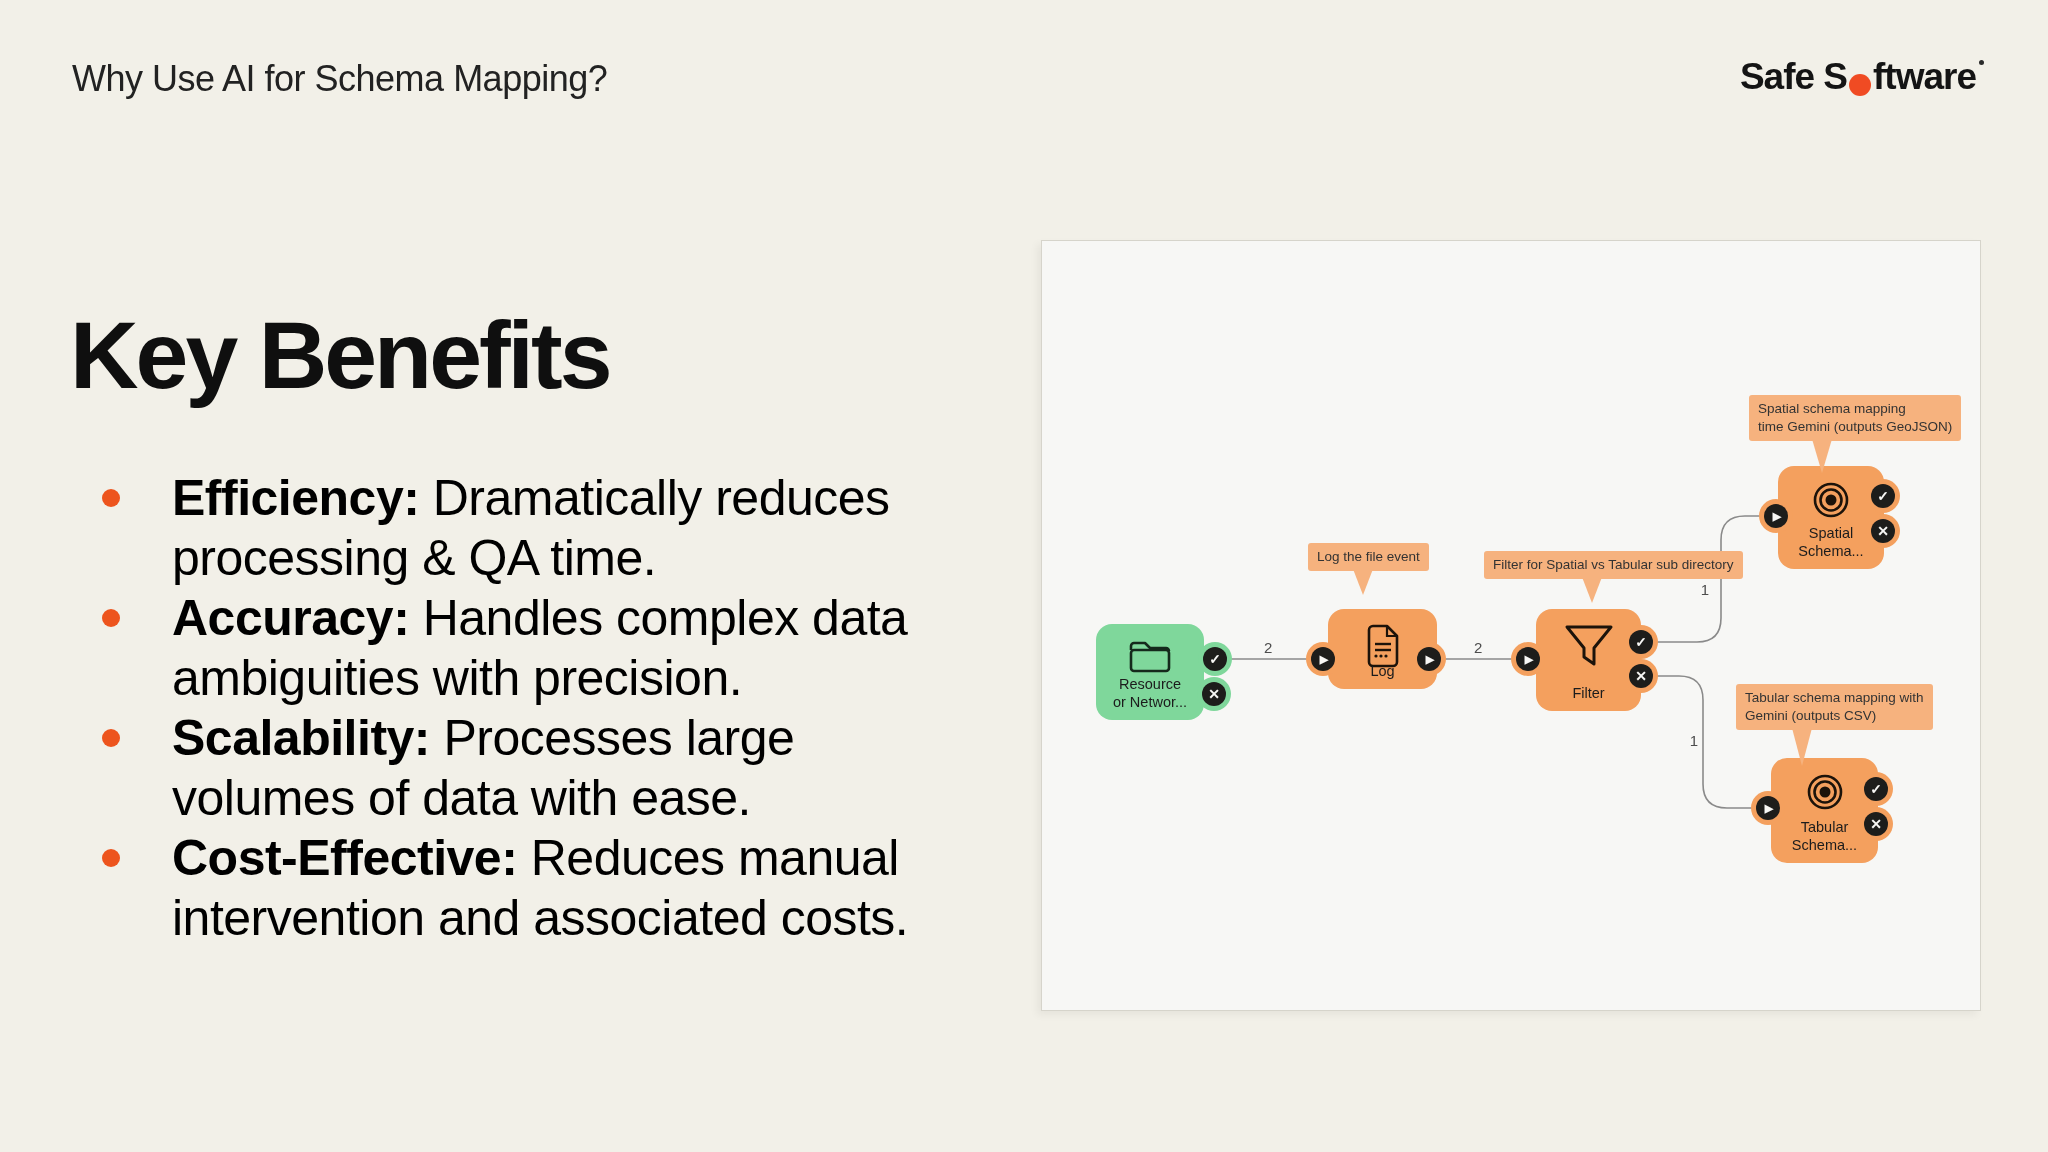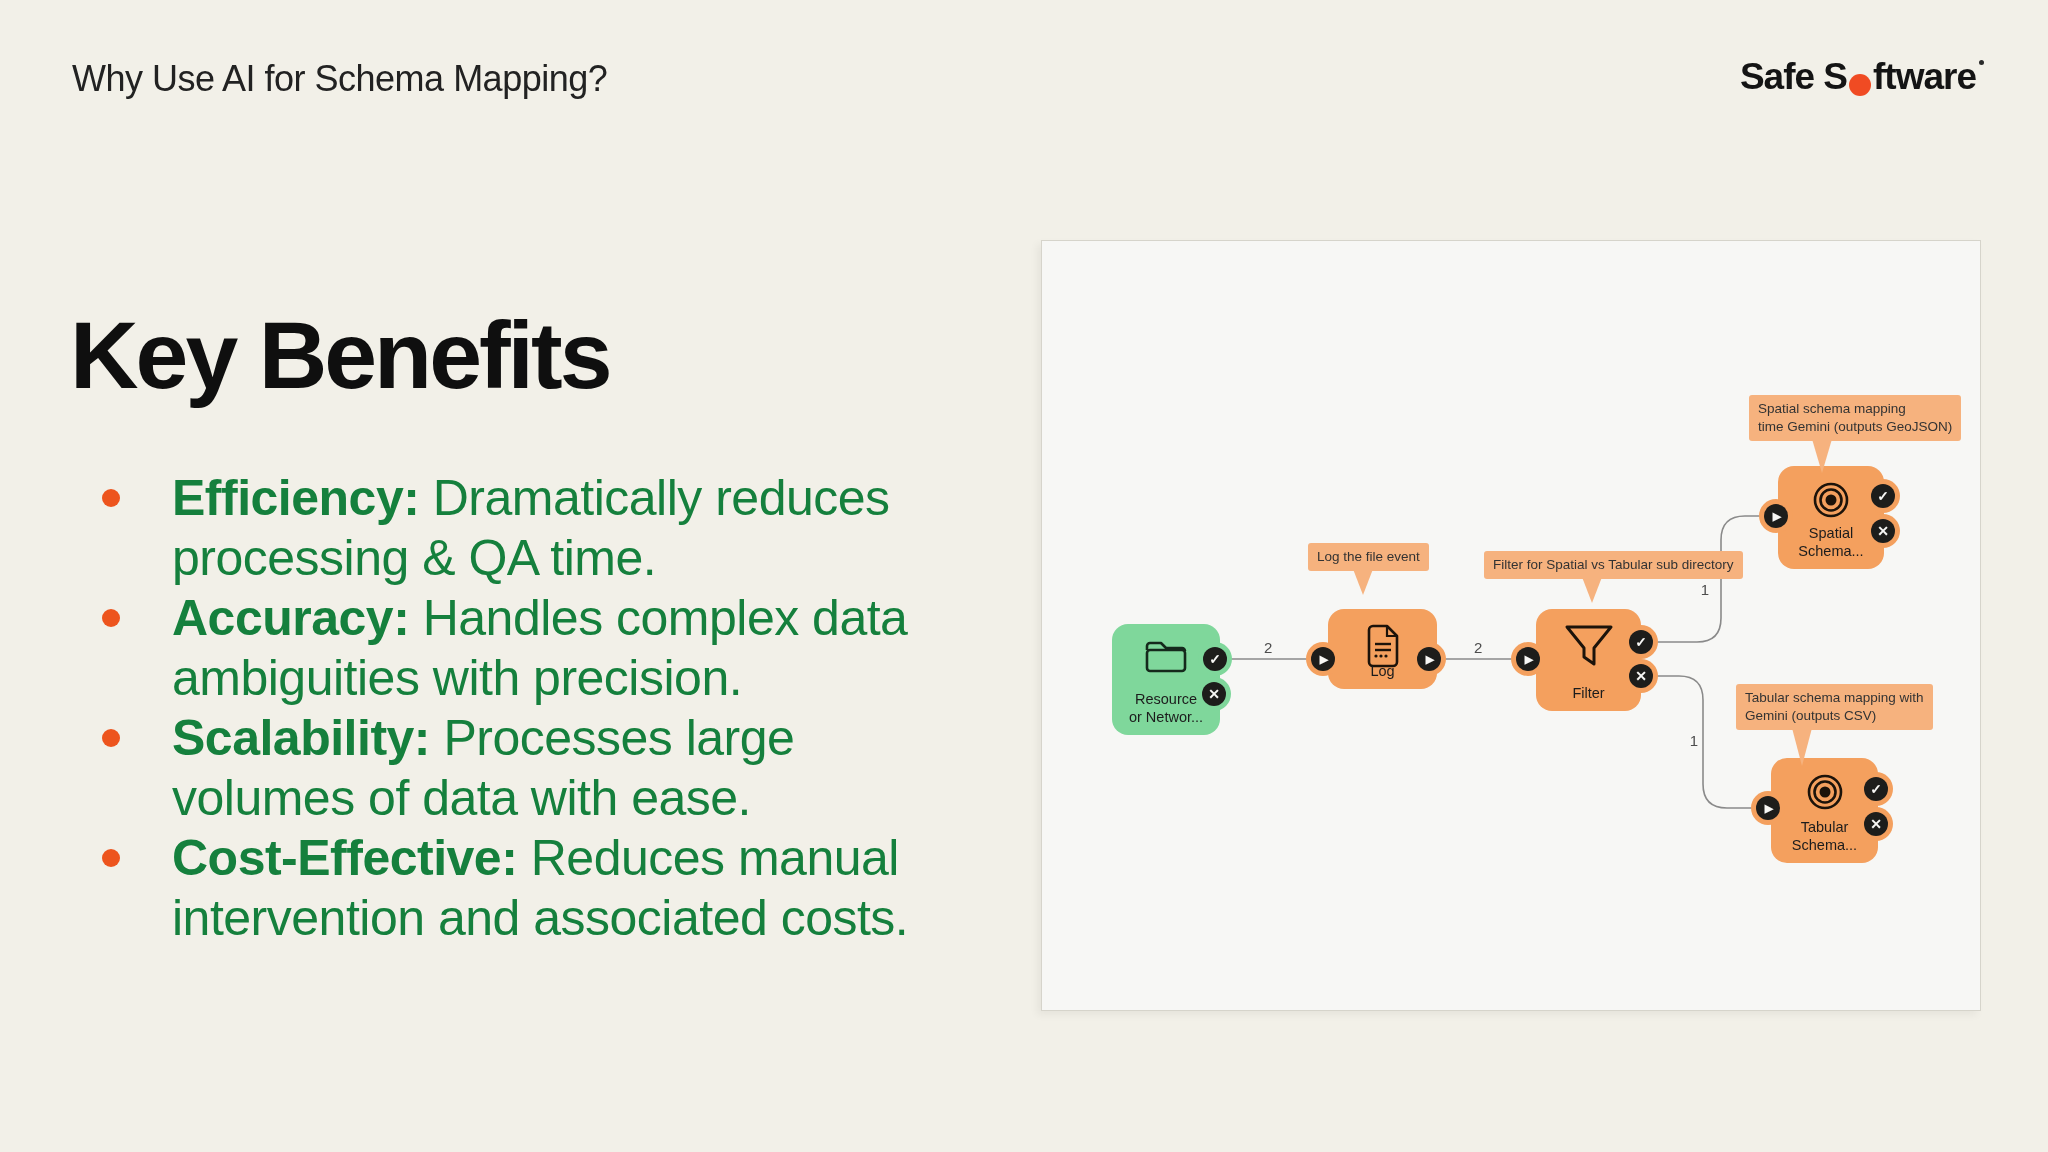--- a/index.html
+++ b/index.html
@@ -28,21 +28,21 @@
     background:#2a2a2a;align-self:flex-start;margin:4px 0 0 3px;
   }
   
   .title{
     position:absolute;left:70px;top:308px;margin:0;
     font-size:95px;line-height:1;font-weight:bold;letter-spacing:-3px;color:#0f0f0f;
   }
   .bullets{
     position:absolute;left:102px;top:468px;width:850px;
     margin:0;padding:0;list-style:none;
-    font-size:50px;line-height:60px;letter-spacing:-0.5px;color:#15803d;
+    font-size:50px;line-height:60px;letter-spacing:-0.5px;color:#000000;
   }
   .bullets li{position:relative;padding-left:70px;width:780px;}
   .bullets .dot{
     position:absolute;left:0;top:21px;width:18px;height:18px;border-radius:50%;
     background:#ED541D;
   }
   .bullets b{font-weight:bold;}
   
   .panel{
     position:absolute;left:1041px;top:240px;width:938px;height:769px;
@@ -121,21 +121,21 @@
       <path d="M173 418 H281"></path>
       <path d="M387 418 H486"></path>
       <path d="M599 401 H655 Q679 401 679 377 V299 Q679 275 703 275 H733"></path>
       <path d="M599 435 H637 Q661 435 661 459 V543 Q661 567 685 567 H725"></path>
       <text x="222" y="412">2</text>
       <text x="432" y="412">2</text>
       <text x="667" y="354" text-anchor="end">1</text>
       <text x="656" y="505" text-anchor="end">1</text>
     </svg>
 
-    <div class="node green" style="left:70px;top:383px;width:108px;height:111px">
+    <div class="node green" style="left:54px;top:383px;width:108px;height:96px">
       <svg class="icon nicon" width="48" height="38" viewBox="0 0 48 38">
         <path d="M5 12 V8 a3 3 0 0 1 3 -3 h11 l5 5 h16 a3 3 0 0 1 3 3" fill="none" stroke="#15291c" stroke-width="2.6" stroke-linejoin="round"></path>
         <rect x="5" y="12" width="38" height="21" rx="3" fill="none" stroke="#15291c" stroke-width="2.6"></rect>
       </svg>
       <div class="nlabel">
         <div>Resource</div>
         <div>or Networ...</div>
       </div>
     </div>
     <div class="bump green-bg" style="left:156px;top:401px"></div>

